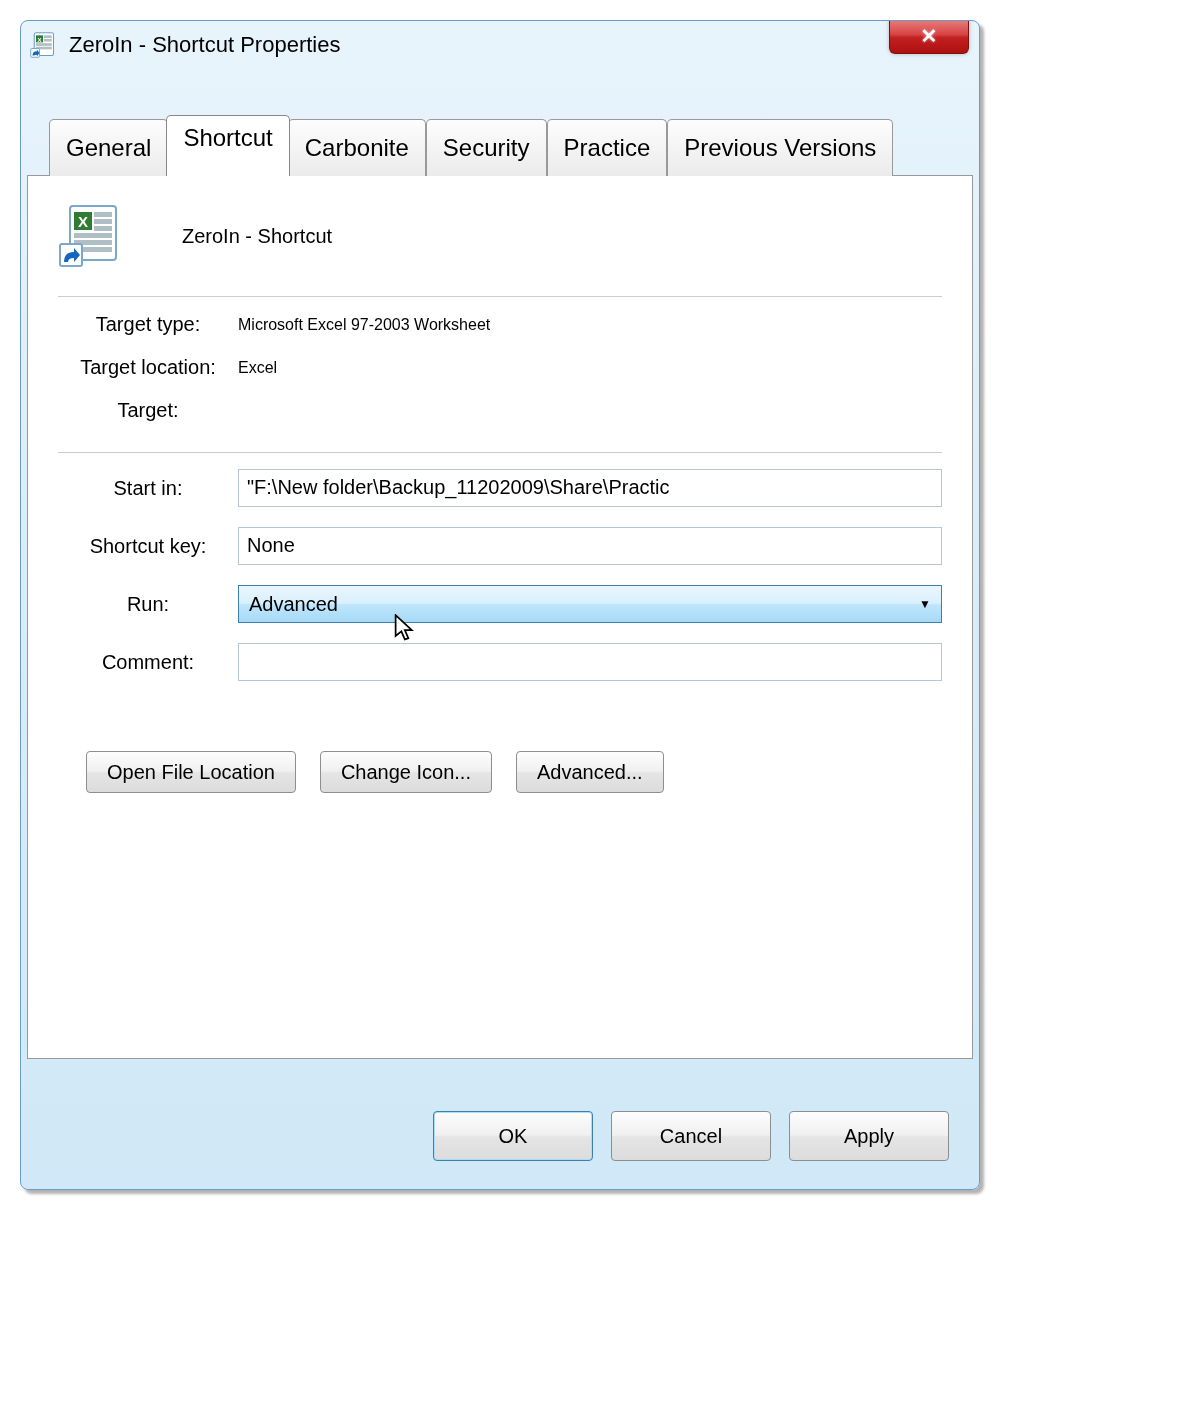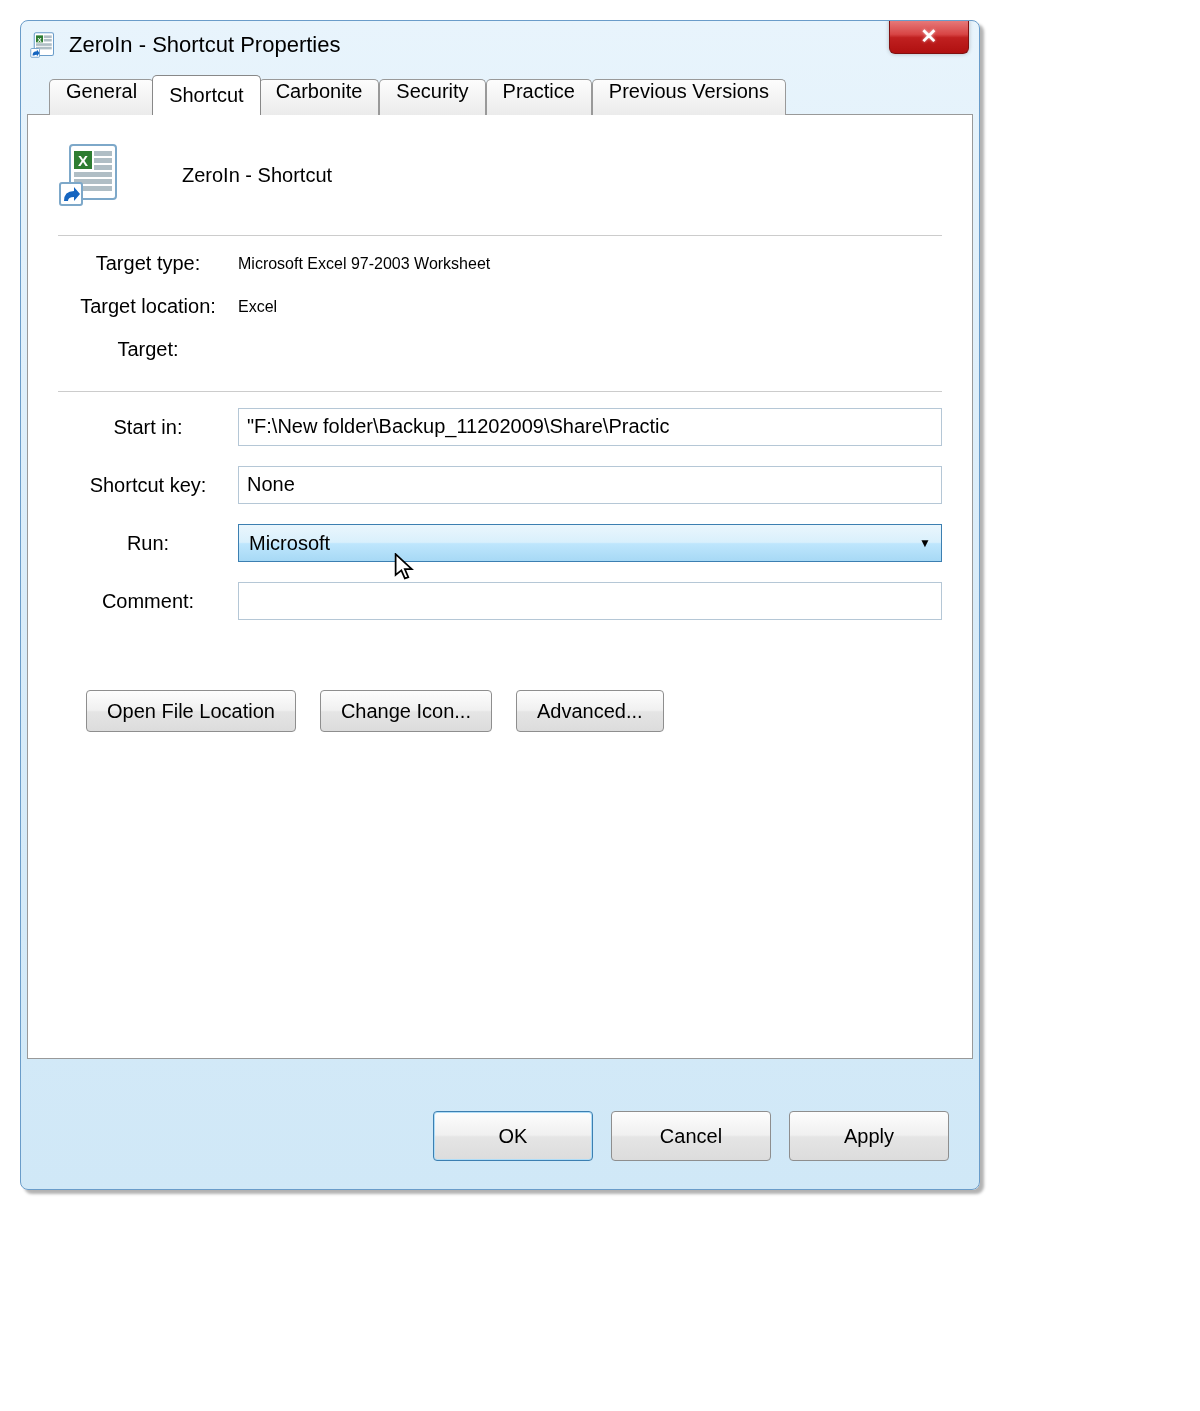--- a/index.html
+++ b/index.html
@@ -14,20 +14,21 @@
   .window {
     width: 960px;
     height: 1170px;
     background: linear-gradient(to bottom, #e8f4fc 0%, #d9ecf9 50%, #d0e8f7 100%);
     border: 1px solid #6a9cc9;
     border-radius: 8px;
     box-shadow: 4px 4px 3px rgba(0,0,0,0.3);
     display: flex;
     flex-direction: column;
     overflow: hidden;
+    gap: 40px;
   }
   .titlebar {
     height: 48px;
     display: flex;
     align-items: center;
     padding: 0 8px;
     position: relative;
   }
   .titlebar-icon {
     width: 28px;
@@ -67,22 +68,22 @@
     display: flex;
     flex-direction: column;
   }
   .tabs {
     display: flex;
     padding-left: 22px;
     position: relative;
     z-index: 2;
   }
   .tab {
-    padding: 0 16px;
-    font-size: 20px;
+    padding: 14px 16px;
+    font-size: 24px;
     border: 1px solid #999;
     border-bottom: none;
     border-radius: 5px 5px 0 0;
     background: linear-gradient(to bottom, #fdfdfd, #ebebeb);
     margin-right: 0px;
     cursor: default;
     position: relative;
   }
   .tab.active {
     background: #fff;
@@ -288,21 +289,21 @@
       </div>
 
       <div class="form-row">
         <span class="label">Shortcut key:</span>
         <div class="text-input">None</div>
       </div>
 
       <div class="form-row">
         <span class="label">Run:</span>
         <div class="dropdown">
-          <span class="dd-text">Microsoft</span>
+          <span class="dd-text">Advanced</span>
           <span class="dd-arrow">▼</span>
           <span class="cursor">
             <svg width="24" height="30" viewBox="0 0 20 26">
               <path d="M1 1 L1 19 L6 15 L9 22 L12 21 L9 14 L15 14 Z" fill="#fff" stroke="#000" stroke-width="1.5"></path>
             </svg>
           </span>
         </div>
       </div>
 
       <div class="form-row">

